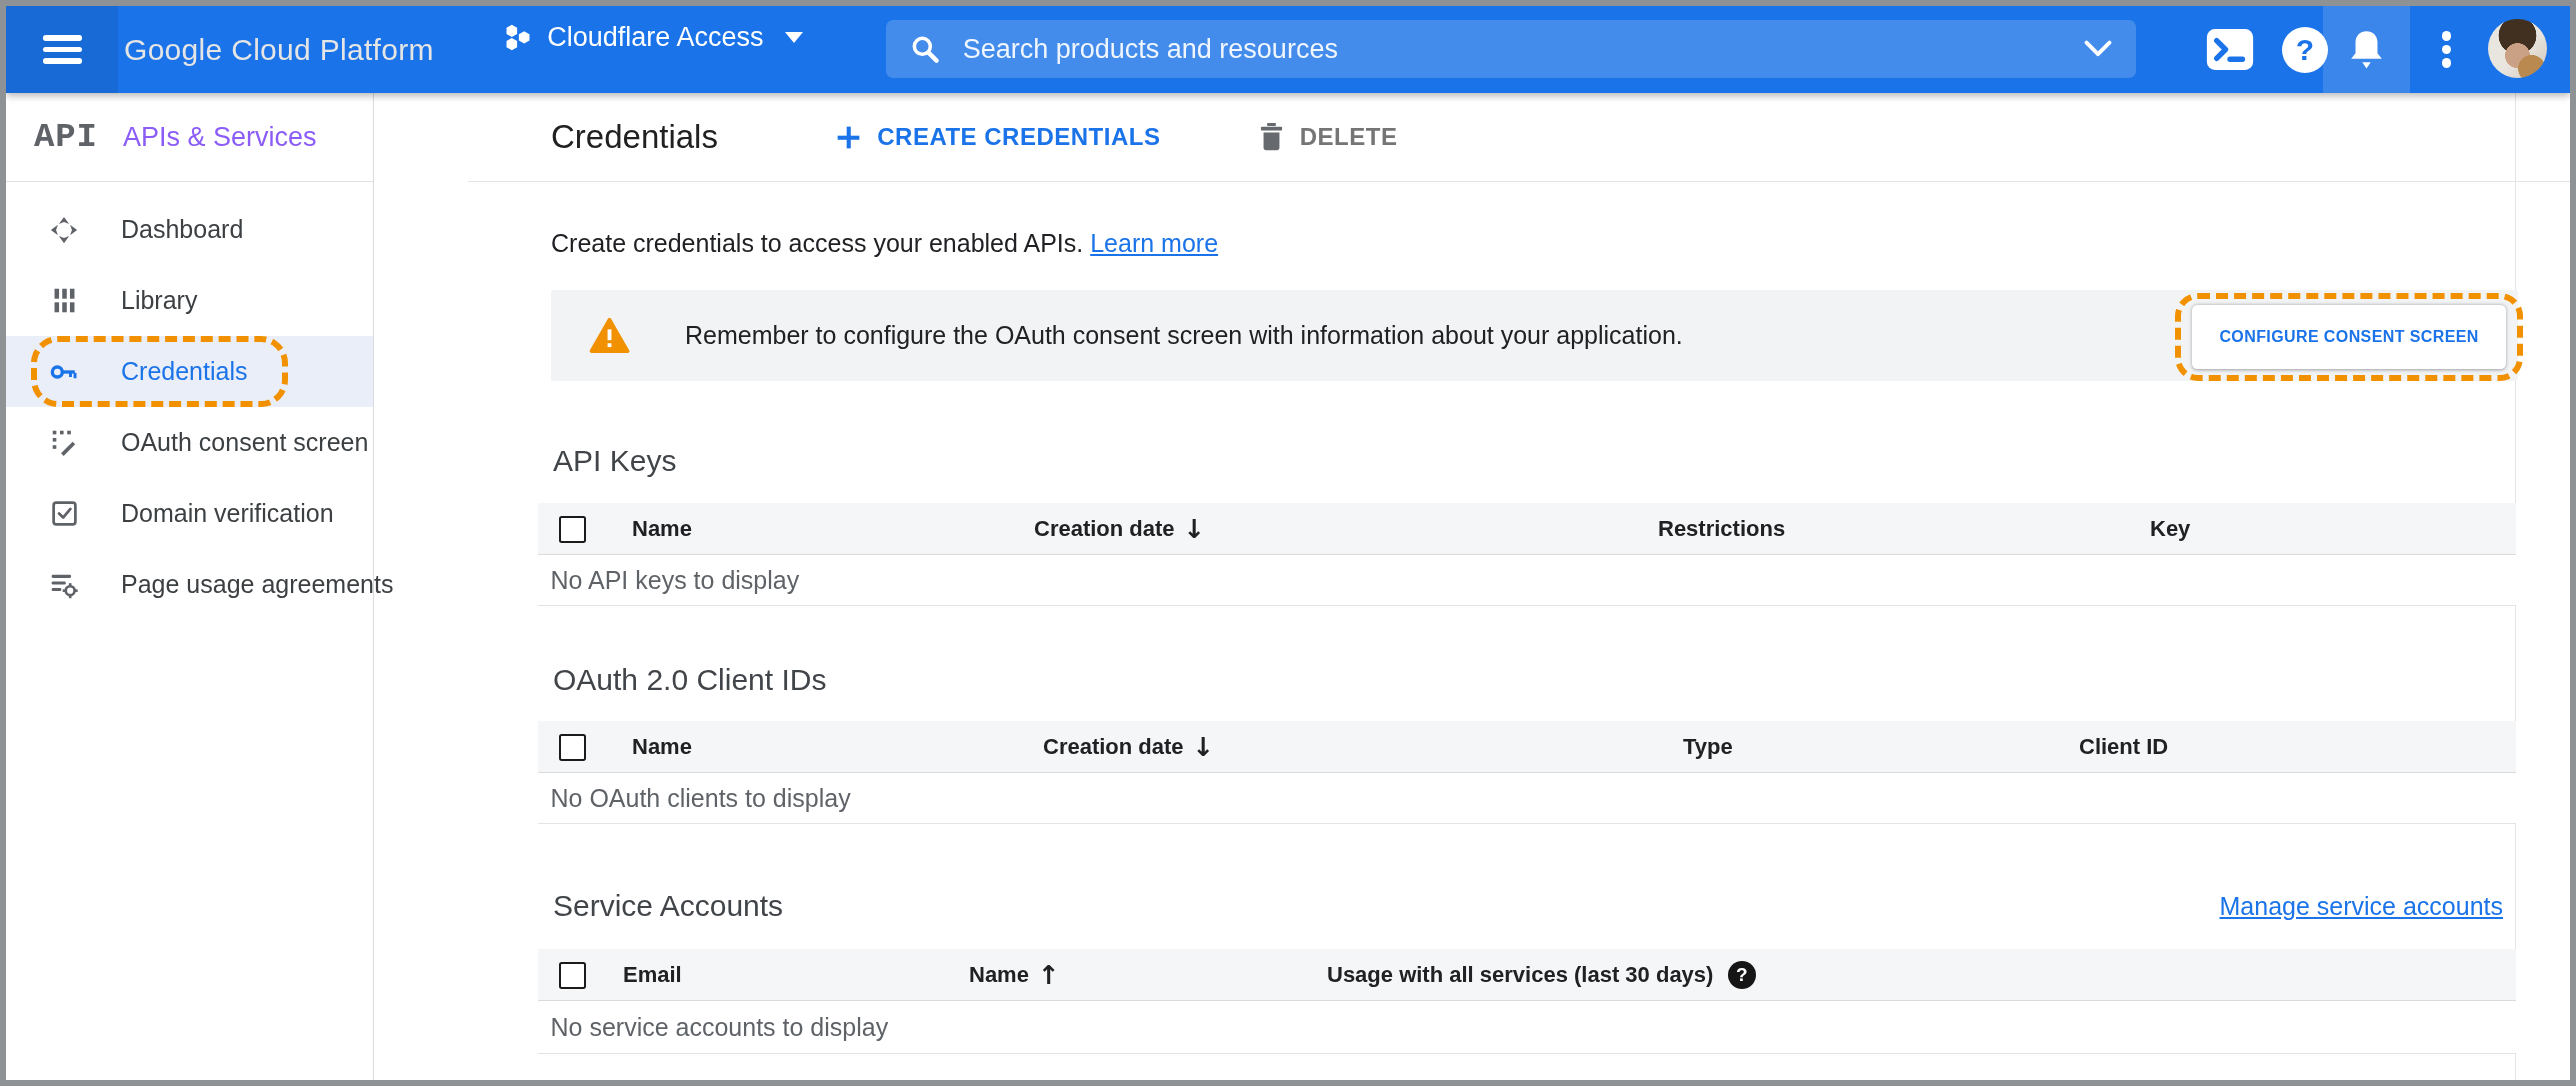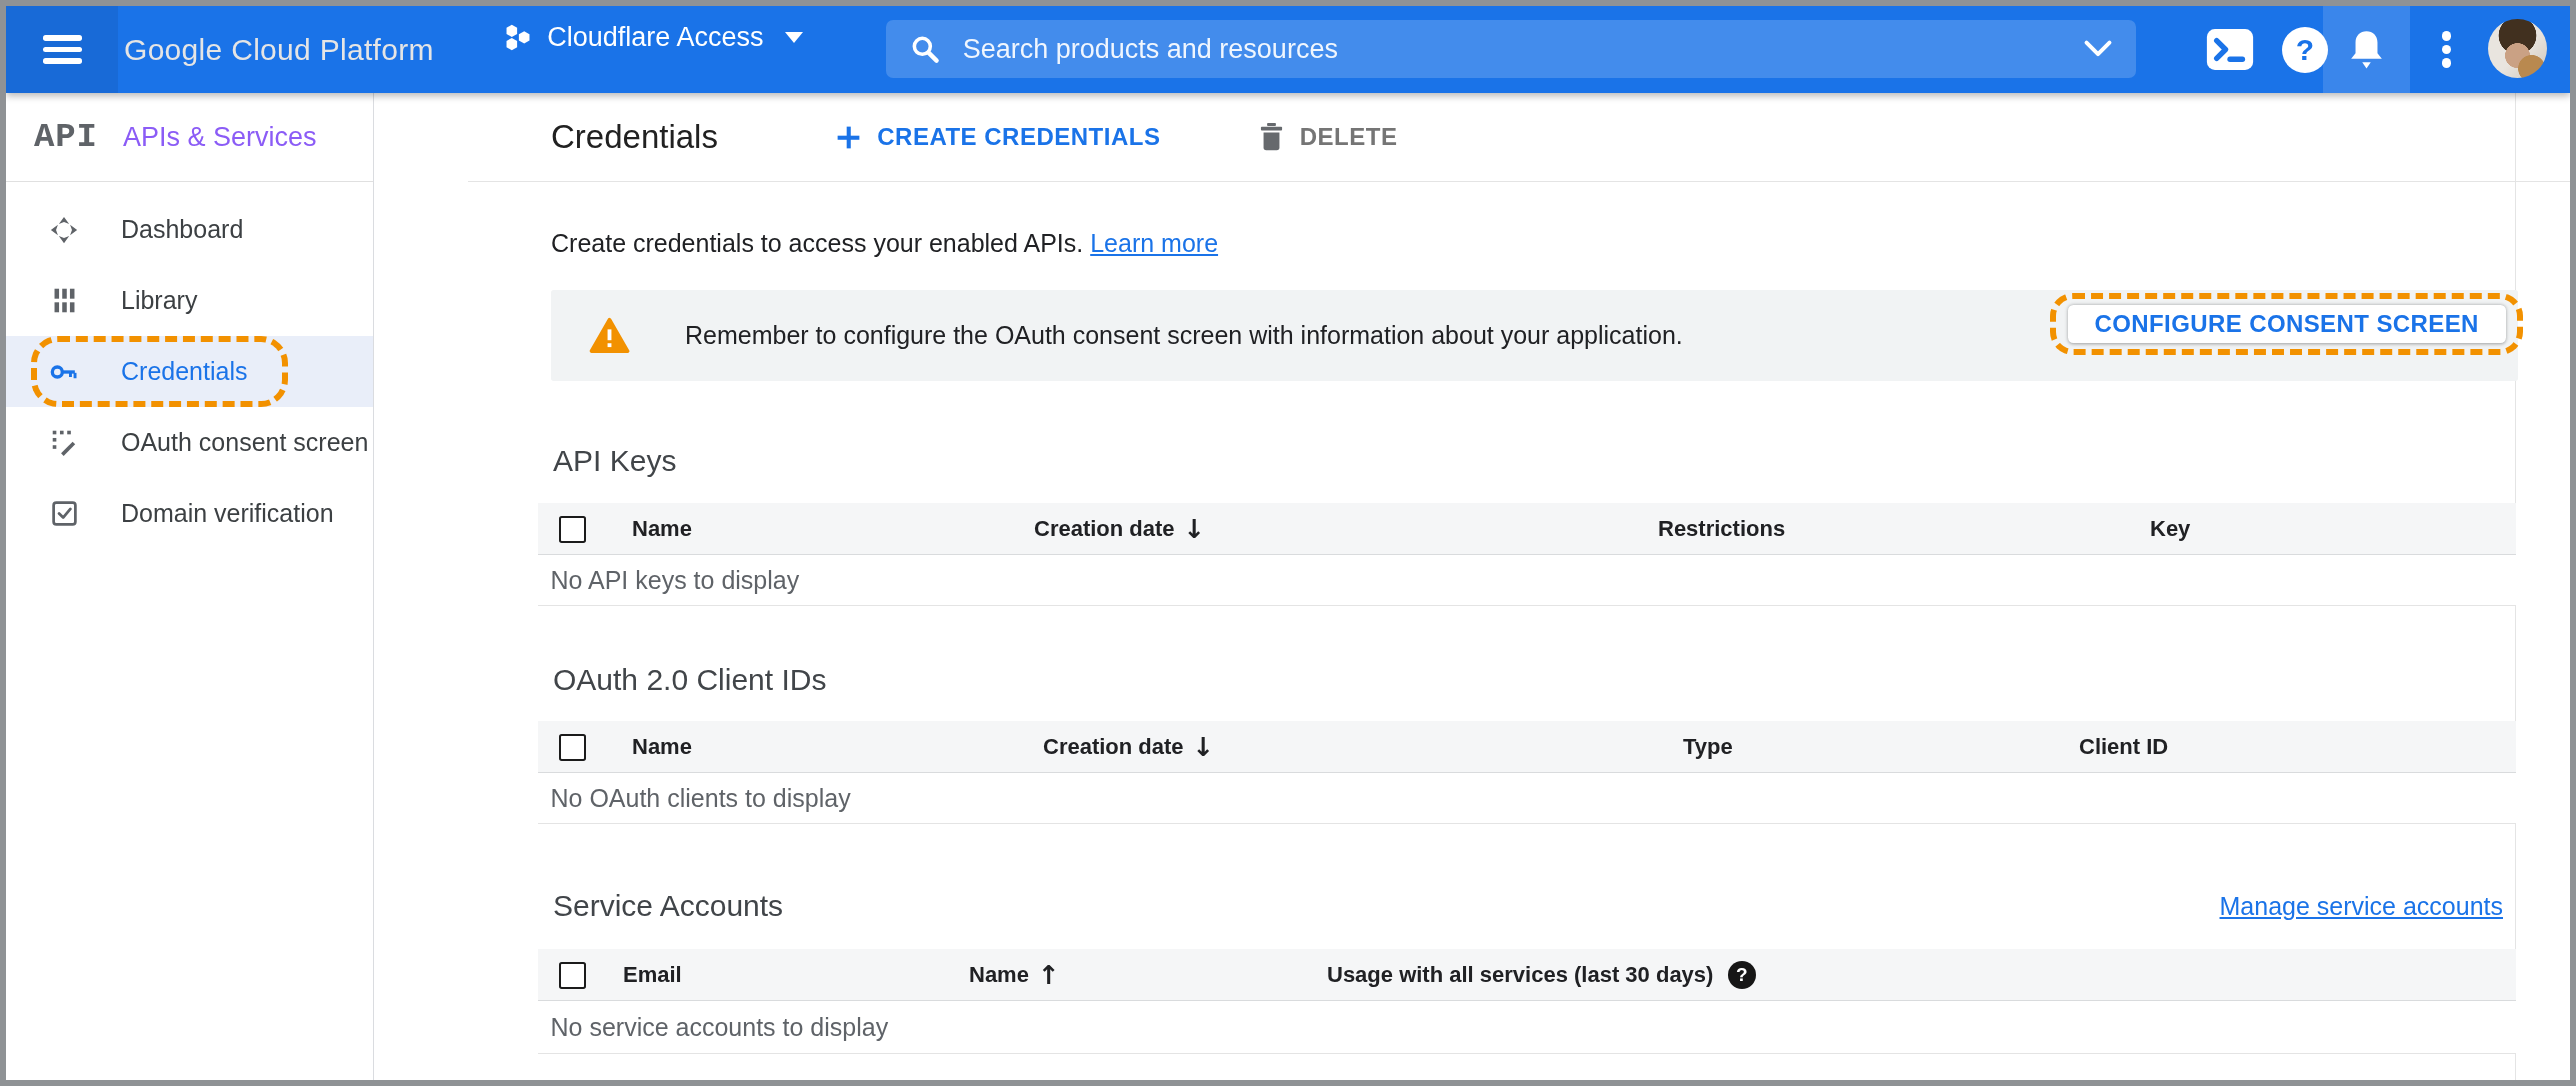--- a/index.html
+++ b/index.html
@@ -62,22 +62,22 @@
   .act.create{margin-left:116px;color:#1a73e8;}
   .act.delete{margin-left:98px;color:#6e7control;color:#757575;}
   .desc{position:absolute;left:83px;top:136px;font-size:25px;color:#202124;}
   .desc a{color:#1a73e8;text-decoration:underline;cursor:pointer;}
   .banner{position:absolute;left:83px;top:197px;width:1967px;height:91px;background:#f1f3f4;
           border-radius:2.7px;display:flex;align-items:center;box-sizing:border-box;}
   .warn-ic{margin-left:38px;}
   .banner-text{margin-left:55px;font-size:25px;color:#202124;}
   .dash-btn{position:absolute;right:-5.4px;top:2.7px;border:6.3px dashed #f29100;border-radius:23px;
             padding:6.3px 11.6px;display:flex;align-items:center;}
-  .cfg-btn{background:#fff;border-radius:5.4px;height:38px;display:flex;align-items:center;padding:0 27px;
-           box-shadow:0 0.9px 3.6px rgba(0,0,0,.35);color:#1a73e8;font-size:24px;font-weight:700;
+  .cfg-btn{background:#fff;border-radius:5.4px;height:64px;display:flex;align-items:center;padding:0 27px;
+           box-shadow:0 0.9px 3.6px rgba(0,0,0,.35);color:#1a73e8;font-size:16px;font-weight:700;
            letter-spacing:0.4px;cursor:pointer;white-space:nowrap;}
   .sec-title{position:absolute;left:85px;font-size:30px;color:#414549;white-space:nowrap;}
   .mlink{position:absolute;right:67px;font-size:25px;color:#1a73e8;text-decoration:underline;cursor:pointer;}
   .tbl{position:absolute;left:70px;width:1978px;}
   .thead{position:relative;height:51px;background:#f5f6f7;border-bottom:0.9px solid #d9dbdd;}
   .trow{position:relative;height:50px;background:#fff;border-bottom:0.9px solid #e4e4e4;
         display:flex;align-items:center;}
   .trow .etxt{margin-left:12.5px;font-size:25px;color:#5f6368;}
   .cb{position:absolute;left:20.5px;top:12.5px;width:23px;height:23px;border:2.7px solid #1b1b1b;
       border-radius:2.7px;background:#fff;cursor:pointer;}
@@ -224,20 +224,39 @@
       <div class="nav-item">
         <span class="ic">
           <svg width="29" height="29" viewBox="0 0 32 32">
             <rect x="4" y="4" width="24" height="24" rx="3" fill="none" stroke="#5f6368" stroke-width="3"></rect>
             <polyline points="10,16 14.5,20.5 22.5,11" fill="none" stroke="#5f6368" stroke-width="3" stroke-linecap="round" stroke-linejoin="round"></polyline>
           </svg>
         </span>
         <span class="lbl">Domain verification</span>
       </div>
 
+      <div class="nav-item">
+        <span class="ic">
+          <svg width="30" height="29" viewBox="0 0 34 32">
+            <g fill="#5f6368">
+              <rect x="3" y="5" width="22" height="3.5" rx="1.5"></rect>
+              <rect x="3" y="12.5" width="16" height="3.5" rx="1.5"></rect>
+              <rect x="3" y="20" width="11" height="3.5" rx="1.5"></rect>
+            </g>
+            <g fill="#5f6368">
+              <circle cx="24" cy="23" r="5" fill="none" stroke="#5f6368" stroke-width="3"></circle>
+              <rect x="22.5" y="14.5" width="3" height="4"></rect>
+                <rect x="22.5" y="27.5" width="3" height="4"></rect>
+              <rect x="15.5" y="21.5" width="4" height="3"></rect>
+                <rect x="28.5" y="21.5" width="4" height="3"></rect>
+            </g>
+          </svg>
+        </span>
+        <span class="lbl">Page usage agreements</span>
+      </div>
 
     </div>
   </div>
 
   <div class="main">
     <div class="gutter"></div>
 
     <div class="m-head">
       <span class="m-title">Credentials</span>
       <span class="act create">

